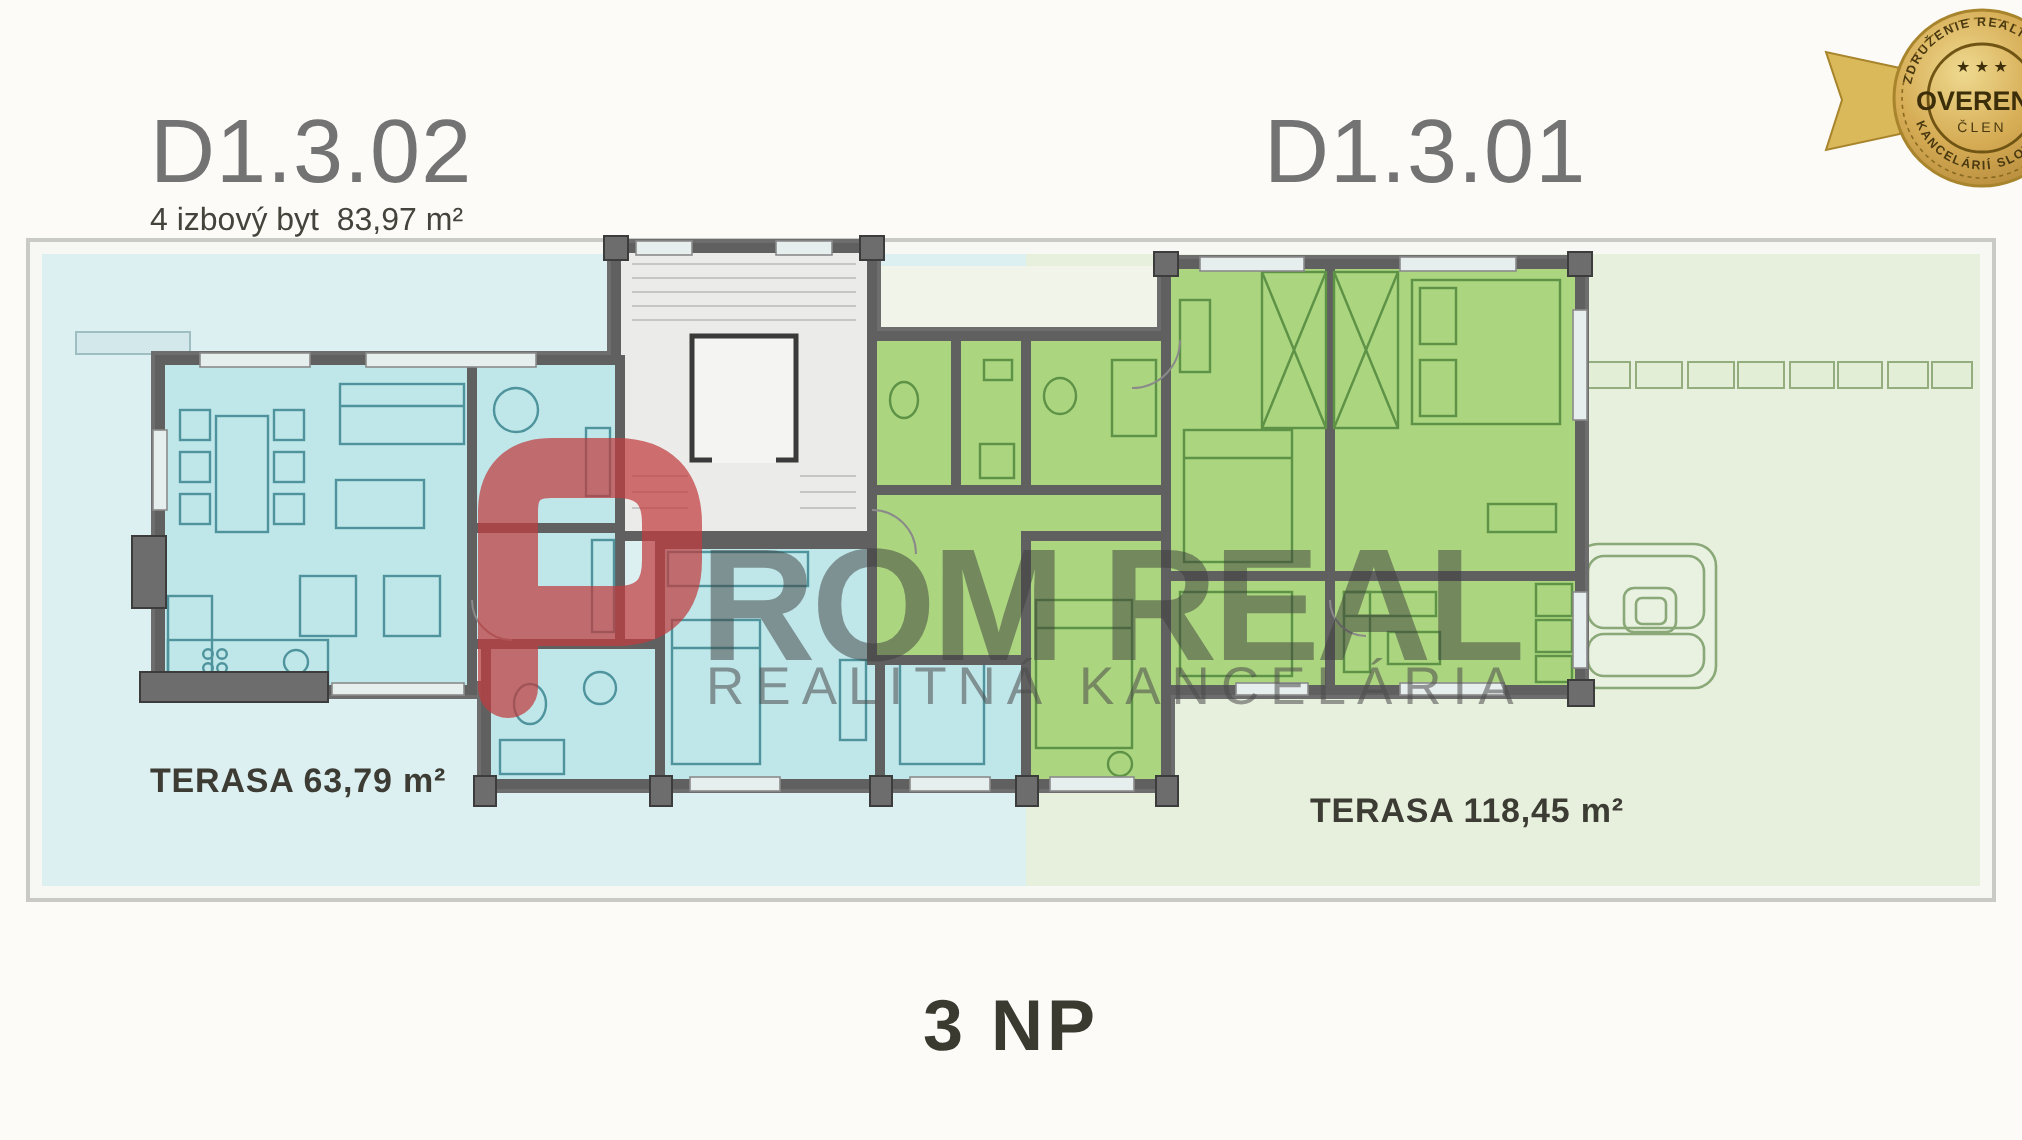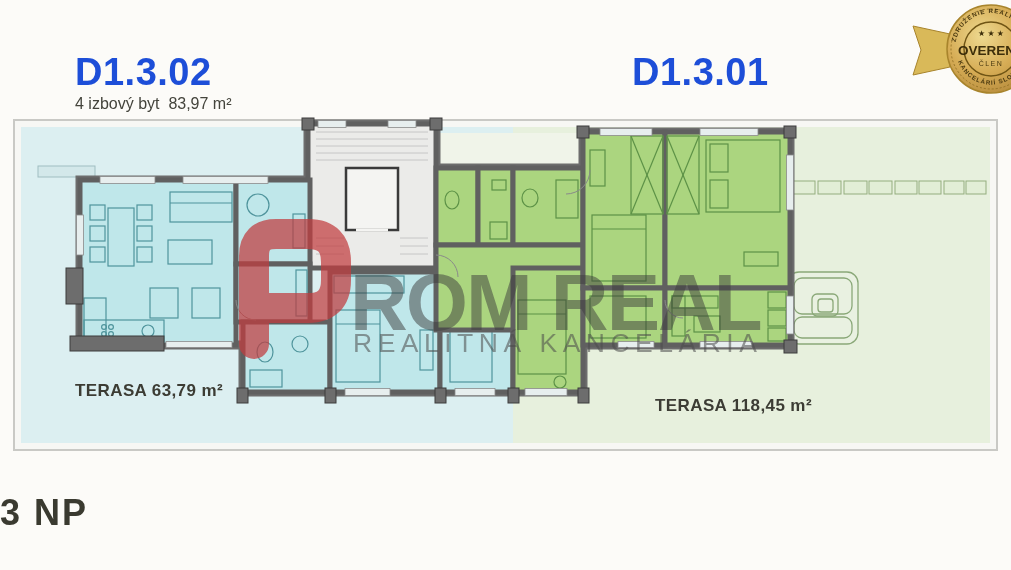--- a/index.html
+++ b/index.html
@@ -2,29 +2,29 @@
 <html><head>
 <meta charset="utf-8">
 <style>
   html,body{margin:0;padding:0;}
   .stage{
     position:relative;width:1011px;height:570px;overflow:hidden;
     background:#fcfbf8;font-family:"Liberation Sans",sans-serif;color:#3a3a32;
   }
   .plan-svg{position:absolute;left:0;top:0;}
   .hdr{position:absolute;}
-  .hdr .title{font-size:38px;font-weight:bold;letter-spacing:.5px;color:#1d4ed8;line-height:1;}
+  .hdr .title{font-size:45px;font-weight:normal;letter-spacing:.5px;color:#737373;line-height:1;}
   .hdr .subtitle{font-size:16px;font-weight:500;color:#44443c;margin-top:4px;white-space:pre;}
   .hdr-left{left:75px;top:53px;}
   .hdr-right{left:632px;top:53px;width:160px;}
   .terasa{position:absolute;font-size:17px;font-weight:600;color:#3c3c34;letter-spacing:.4px;}
   .terasa-left{left:75px;top:381px;}
   .terasa-right{left:655px;top:396px;}
   .floor-label{
-    position:absolute;left:0;top:492px;width:100%;
+    position:absolute;left:0;top:492px;width:100%;text-align:center;
     font-size:36px;font-weight:bold;letter-spacing:2px;color:#3a3a30;
   }
 </style>
 </head>
 <body>
 
 <div class="stage">
 
   <svg class="plan-svg" width="1011" height="570" viewBox="0 0 1011 570">
     <defs>

